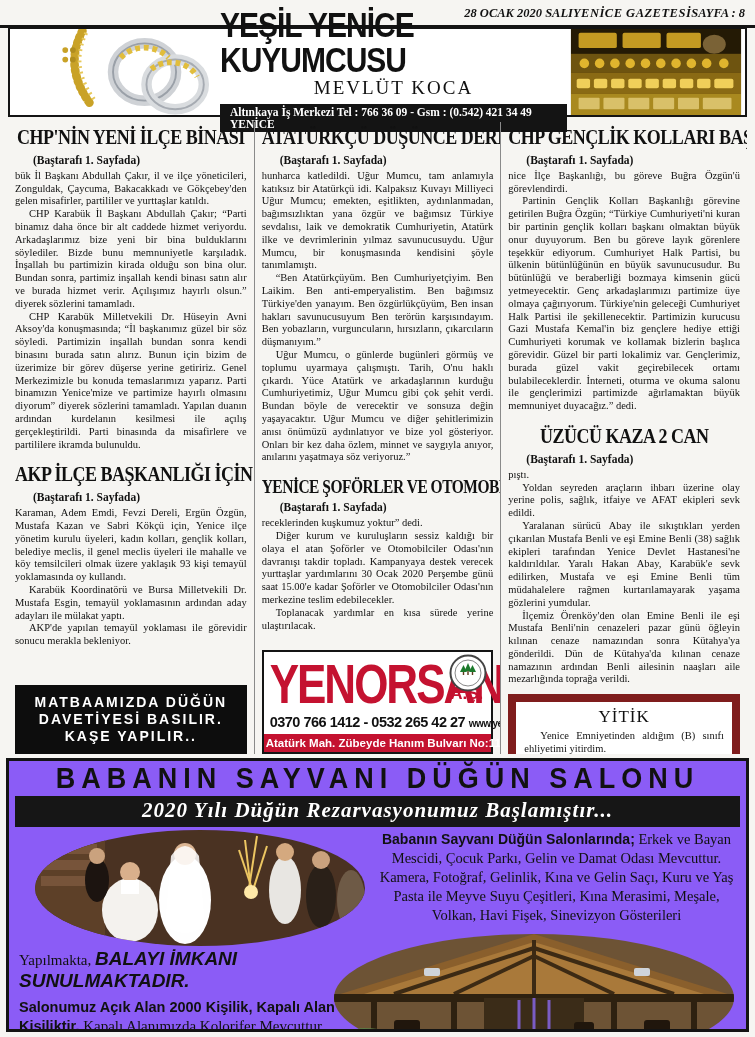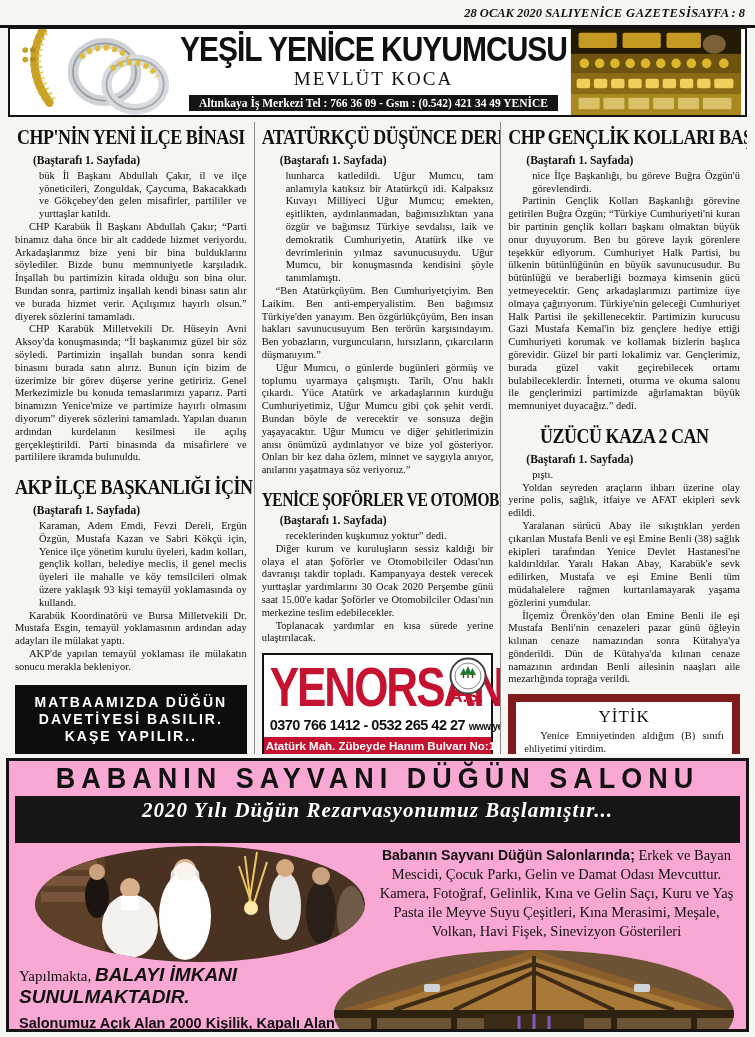--- a/index.html
+++ b/index.html
@@ -7,42 +7,42 @@
   body { font-family:"Liberation Serif", serif; color:#111; position:relative; overflow:hidden; }
 
   
   .pageheader { position:absolute; top:0; left:0; right:0; height:28px;
     display:flex; justify-content:flex-end; align-items:center; padding:2px 10px 0 10px;
     border-bottom:3px solid #141414; font-style:italic; font-weight:bold; font-size:12.5px; }
   .pageheader .mid { letter-spacing:.5px; }
 
   
   .ad-kuyumcu { position:absolute; top:27px; left:8px; right:8px; height:90px;
-    border:2px solid #141414; background:#fff; display:flex; }
+    border:2px solid #141414; background:#fff; display:flex;padding-left:40px; }
   .jewel-img { width:170px; height:100%; }
   .kuyumcu-center { flex:1; display:flex; flex-direction:column; align-items:center; justify-content:center; }
   .kuyumcu-title { font-family:"Liberation Sans", sans-serif; font-weight:bold; font-size:30px;
     letter-spacing:-1px; line-height:1; transform:scaleY(1.15); }
   .kuyumcu-owner { font-size:19px; letter-spacing:2px; margin-top:4px; }
   .kuyumcu-addr { background:#141414; color:#fff; font-weight:bold; font-size:11.5px;
     padding:2px 10px; margin-top:5px; }
   .shop-img { width:178px; height:100%; }
 
   
   .articles { position:absolute; top:122px; left:8px; right:8px; height:632px;
     display:flex; }
   .col { flex:1; padding:0 7px; overflow:hidden; display:flex; flex-direction:column; }
   .col + .col { border-left:1px solid #8a8a8a; }
   h2.headline { text-align:center; font-size:18px; line-height:1.1; letter-spacing:-0.5px;
     transform:scaleY(1.2); transform-origin:top; margin:4px 0 8px 0; font-weight:bold; white-space:nowrap; }
   h2.headline.long { font-size:15.5px; }
   .subhead { font-weight:bold; font-size:11.5px; padding-left:18px; margin-bottom:4px; }
   .body { font-size:10.5px; line-height:12.8px; text-align:justify; }
   .body p { text-indent:14px; }
-  .body p:first-child { text-indent:0;margin-left:24px; }
+  .body p:first-child { text-indent:0; }
   .article { margin-bottom:8px; }
 
   
   .ad-matbaa { margin-top:auto; background:#0d0d0d; border:2px solid #0d0d0d; outline:2px solid #0d0d0d; outline-offset:-6px;
     color:#fff; text-align:center; padding:7px 4px; font-family:"Liberation Sans", sans-serif;
     font-weight:bold; font-size:14px; line-height:17px; letter-spacing:2px; }
   .ad-matbaa div { white-space:nowrap; }
 
   
   .ad-yenorsan { margin-top:auto; border:2.5px solid #141414; background:#fff; padding:6px 6px 0 6px; text-align:center; }
@@ -59,25 +59,25 @@
     font-size:11.5px; padding:3px 2px; margin:4px -6px 0 -6px; white-space:nowrap; }
 
   
   .box-yitik { margin-top:auto; border:8px solid #7f1d1d; background:#fff; padding:5px 8px 7px 8px; }
   .yitik-title { text-align:center; font-size:17px; letter-spacing:1px; margin-bottom:2px; }
   .yitik-body { font-size:10.5px; line-height:13px; text-align:justify; }
   .yitik-body .ind { text-indent:16px; }
 
   
   .ad-salon { position:absolute; top:758px; left:6px; right:6px; bottom:5px;
-    border:3px solid #141414; background:#f9a8d4; padding:2px 6px; overflow:hidden; }
+    border:3px solid #141414; background:#8b5cf6; padding:2px 6px; overflow:hidden; }
   .salon-title { text-align:center; font-family:"Liberation Sans", sans-serif; font-weight:bold;
     font-size:27px; letter-spacing:6px; transform:scaleY(1.1); white-space:nowrap; }
   .salon-banner { background:#161616; color:#fff; text-align:center; font-family:"Liberation Serif", serif;
-    font-style:italic; font-weight:bold; font-size:21px; padding:2px 0 20px 0; margin-top:2px;
+    font-style:italic; font-weight:bold; font-size:21px; padding:2px 0 4px 0; margin-top:2px;
     letter-spacing:1px; }
   .salon-mid { position:relative; height:118px; margin-top:3px; }
   .photo-wedding { position:absolute; left:20px; top:0; width:330px; height:116px; }
   .salon-desc { position:absolute; left:358px; right:0; top:0; font-size:14.5px; line-height:19px; text-align:center; }
   .salon-desc b { font-family:"Liberation Sans", sans-serif; font-size:14px; }
   .salon-lower { position:relative; height:118px; }
   .photo-pavilion { position:absolute; right:6px; top:-14px; width:400px; height:128px; }
   .salon-lines { position:absolute; left:4px; top:0; width:350px; }
   .ln1 { font-size:15px; }
   .ln1 .big { font-family:"Liberation Sans", sans-serif; font-weight:bold; font-style:italic; font-size:19px; }
@@ -173,21 +173,21 @@
           <p>CHP Karabük İl Başkanı Abdullah Çakır; “Parti binamız daha önce bir alt caddede hizmet veriyordu. Arkadaşlarımız bize yeni bir bina bulduklarını söylediler. Bizde bunu memnuniyetle karşıladık. İnşallah bu partimizin kirada olduğu son bina olur. Bundan sonra, partimiz inşallah kendi binası satın alır ve burada hizmet verir. Açılışımız hayırlı olsun.” diyerek sözlerini tamamladı.</p>
           <p>CHP Karabük Milletvekili Dr. Hüseyin Avni Aksoy'da konuşmasında; “İl başkanımız güzel bir söz söyledi. Partimizin inşallah bundan sonra kendi binasını burada satın alırız. Bunun için bizim de üzerimize bir görev düşerse yerine getiririz. Genel Merkezimizle bu konuda temaslarımızı yaparız. Parti binamızın Yenice'mize ve partimize hayırlı olmasını diyorum” diyerek sözlerini tamamladı. Yapılan duanın ardından kurdelanın kesilmesi ile açılış gerçekleştirildi. Parti binasında da misafirlere ve partililere ikramda bulunuldu.</p>
         </div>
     </div>
     <div class="article">
       <h2 class="headline">AKP İLÇE BAŞKANLIĞI İÇİN</h2>
       <div class="subhead">(Baştarafı 1. Sayfada)</div>
       <div class="body">
           <p>Karaman, Adem Emdi, Fevzi Dereli, Ergün Özgün, Mustafa Kazan ve Sabri Kökçü için, Yenice ilçe yönetim kurulu üyeleri, kadın kolları, gençlik kolları, belediye meclis, il genel meclis üyeleri ile mahalle ve köy temsilcileri olmak üzere yaklaşık 93 kişi temayül yoklamasında oy kullandı.</p>
           <p>Karabük Koordinatörü ve Bursa Milletvekili Dr. Mustafa Esgin, temayül yoklamasının ardından aday adayları ile mülakat yaptı.</p>
-          <p>AKP'de yapılan temayül yoklaması ile mülakatın sonucu merakla bekleniyor.</p>
+          <p>AKP'de yapılan temayül yoklaması ile görevidir sonucu merakla bekleniyor.</p>
         </div>
     </div>
     <div class="ad-matbaa">
         <div>MATBAAMIZDA DÜĞÜN</div>
         <div>DAVETİYESİ BASILIR.</div>
         <div>KAŞE YAPILIR..</div>
       </div>
   </div>
 
   <div class="col">

